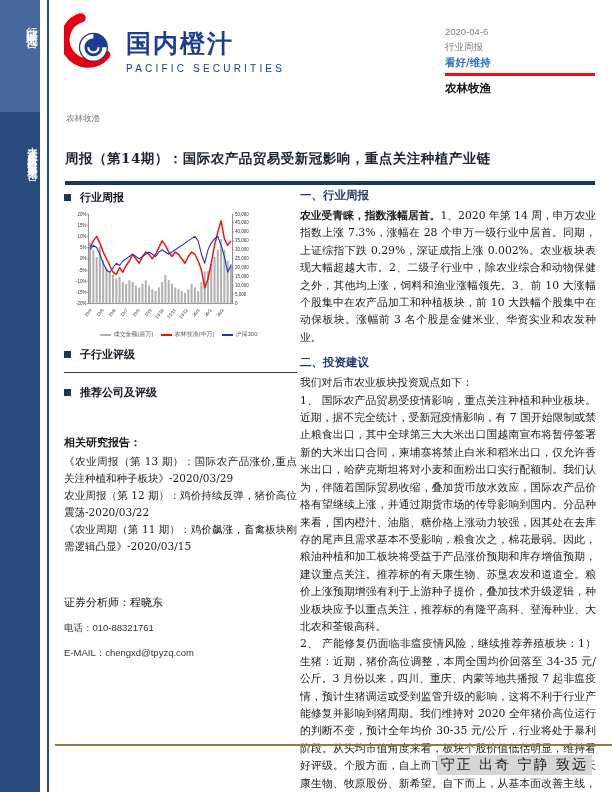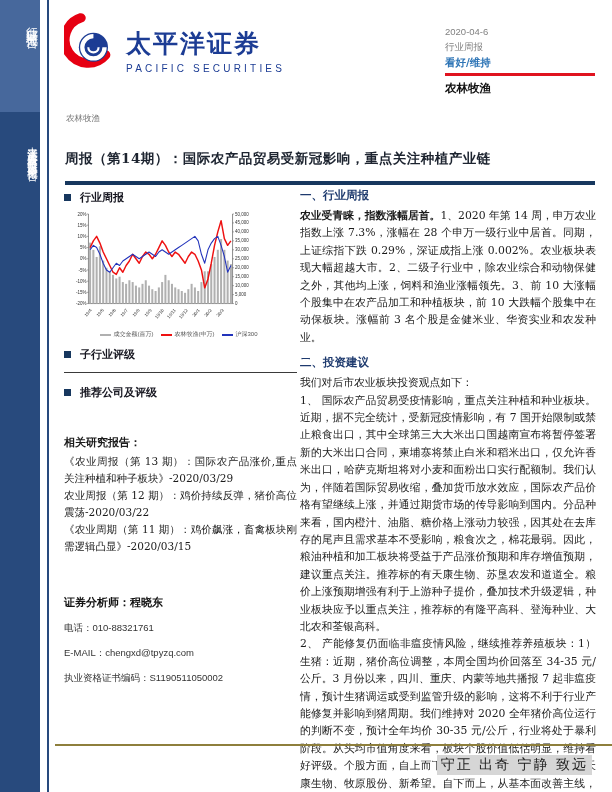--- a/index.html
+++ b/index.html
@@ -45,21 +45,21 @@
   .chart-legend { display:flex; justify-content:center; gap:8px; margin-top:-2px; }
   .leg-item { display:flex; align-items:center; gap:2px; font-size:6px; color:#555;
     font-family:"Liberation Sans",sans-serif; }
   .leg-swatch { width:11px; height:2px; }
   .col-hr { border:none; border-top:1.5px solid #3a3a3a; margin:10px 0 12px 0; }
   .head2 { margin-top:8px; }
   .related { margin-top:34px; font-size:10.5px; line-height:17px; color:#1b1b1b;
     text-align:justify; }
   .related-title { font-weight:bold; font-size:11px; margin-bottom:2px;font-family:Liberation Serif, serif; }
   .analyst { margin-top:40px; }
-  .analyst-name { font-weight:bold; font-size:11px; color:#111; }
+  .analyst-name { font-weight:normal; font-size:11px; color:#111; }
   .contact { font-size:9.5px; color:#333; margin-top:12px;
     font-family:"Liberation Sans",sans-serif; }
 
   
   .maincol { left:300px; top:188px; width:296px; }
   .m-head { font-size:11.5px; font-weight:bold; color:#1e3a6e; margin-bottom:4px; }
   .m-para { font-size:10.8px; line-height:17.4px; color:#1b1b1b; text-align:justify; }
   .m-lead { font-weight:bold; }
   .gap { height:9px; }
 
@@ -82,21 +82,21 @@
 
 <div class="abs logo-wrap">
   <svg class="logo-mark" viewBox="0 0 60 84">
     <path d="M30 4 A 27 27 0 1 0 44 54" fill="none" stroke="#e60012" stroke-width="11" stroke-linecap="round" transform="rotate(-18 30 38)"></path>
     <circle cx="34" cy="40" r="17" fill="#1c3c94"></circle>
     <path d="M34 27 A 13 13 0 1 0 47 40" fill="none" stroke="#fff" stroke-width="5"></path>
     <circle cx="34" cy="40" r="6.5" fill="#1c3c94"></circle>
     <path d="M28 40 A 6 6 0 0 0 40 40" fill="none" stroke="#fff" stroke-width="2.5"></path>
   </svg>
   <div class="logo-text">
-    <div class="logo-cn">太平洋证券</div>
+    <div class="logo-cn">国内橙汁</div>
     <div class="logo-en">PACIFIC SECURITIES</div>
   </div>
 </div>
 <div class="abs meta">
   <div class="meta-date">2020-04-6</div>
   <div class="meta-type">行业周报</div>
   <div class="meta-rating">看好/维持</div>
   <div class="meta-rule"></div>
   <div class="meta-industry">农林牧渔</div>
 </div>
@@ -241,21 +241,20 @@
   <div class="related">
     <div class="related-title">相关研究报告：</div>
     <div>《农业周报（第 13 期）：国际农产品涨价,重点关注种植和种子板块》-2020/03/29</div>
     <div>农业周报（第 12 期）：鸡价持续反弹，猪价高位震荡-2020/03/22</div>
     <div>《农业周期（第 11 期）：鸡价飙涨，畜禽板块刚需逻辑凸显》-2020/03/15</div>
   </div>
   <div class="analyst">
     <div class="analyst-name">证券分析师：程晓东</div>
     <div class="contact">电话：010-88321761</div>
     <div class="contact">E-MAIL：chengxd@tpyzq.com</div>
-    <div class="contact">执业资格证书编码：S1190511050002</div>
   </div>
 </div>
 
 <div class="abs maincol">
   <div class="m-head">一、行业周报</div>
   <div class="m-para">
     <span class="m-lead">农业受青睐，指数涨幅居首。</span><span>1、2020 年第 14 周，申万农业指数上涨 7.3%，涨幅在 28 个申万一级行业中居首。同期，上证综指下跌 0.29%，深证成指上涨 0.002%。农业板块表现大幅超越大市。2、二级子行业中，除农业综合和动物保健之外，其他均上涨，饲料和渔业涨幅领先。3、前 10 大涨幅个股集中在农产品加工和种植板块，前 10 大跌幅个股集中在动保板块。涨幅前 3 名个股是金健米业、华资实业和农发种业。</span>
   </div>
   <div class="gap"></div>
   <div class="m-head">二、投资建议</div>

